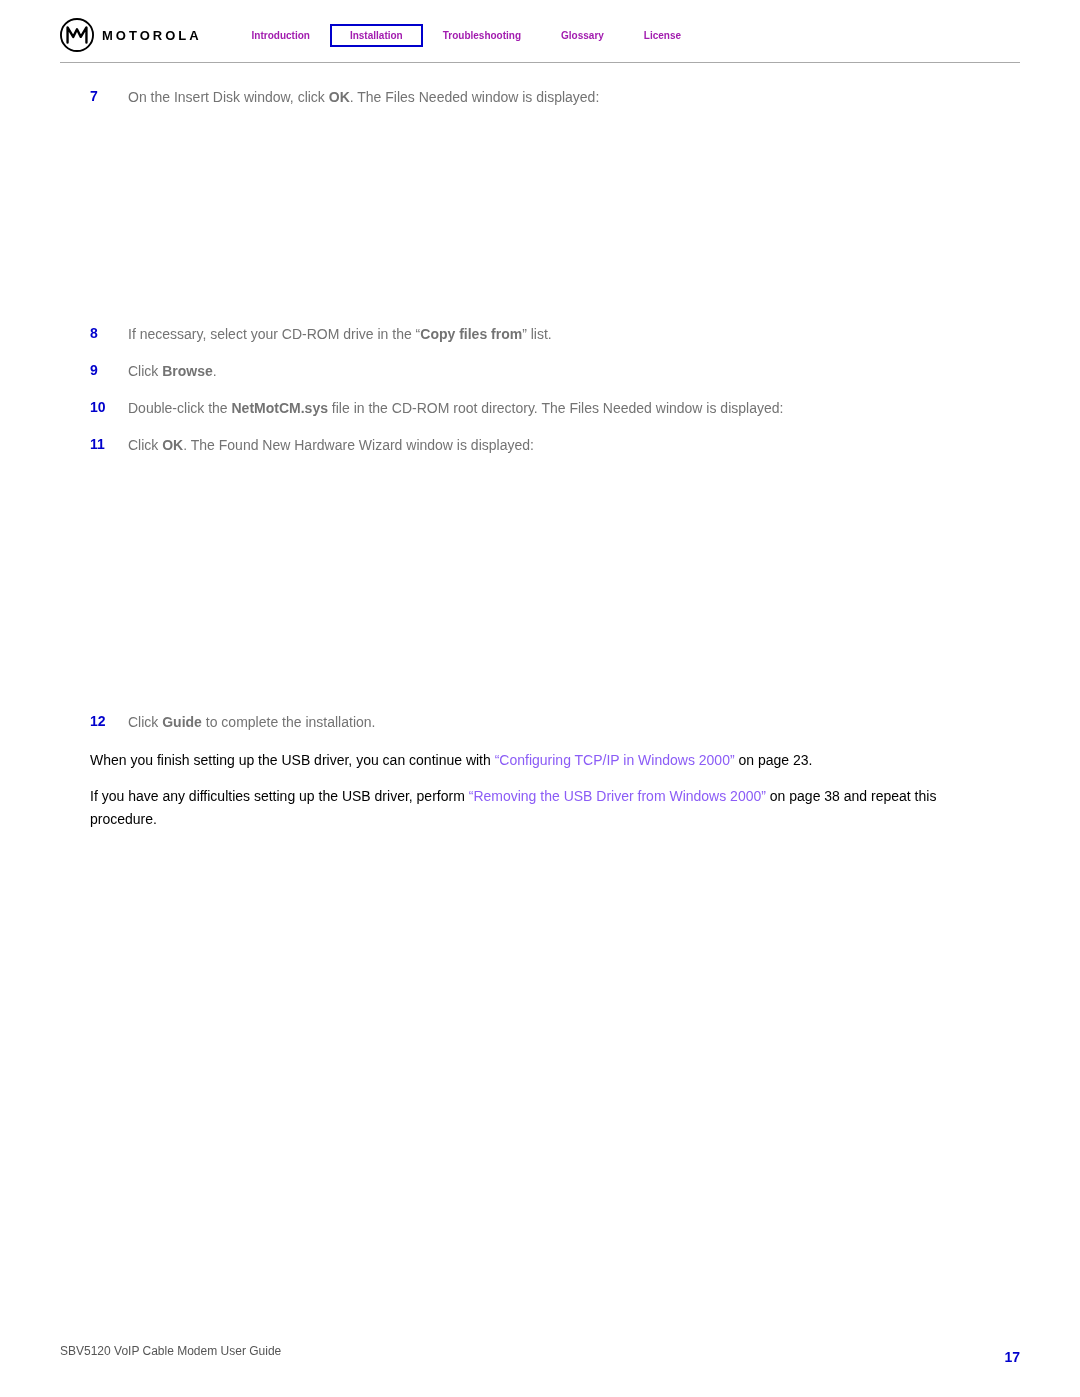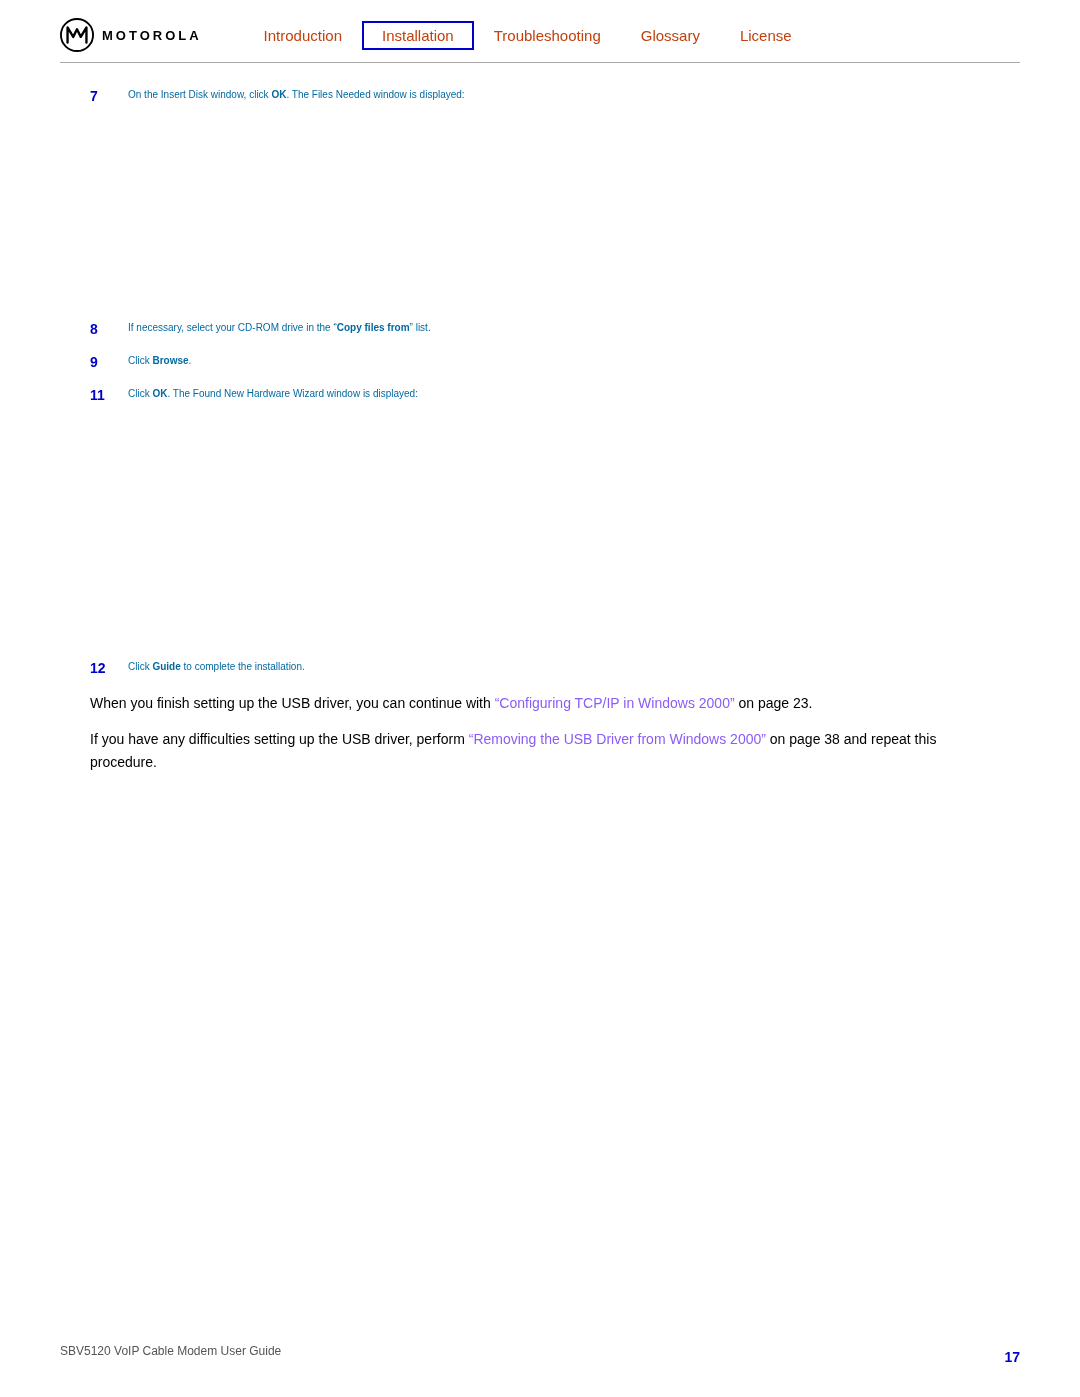--- a/index.html
+++ b/index.html
@@ -20,21 +20,21 @@
       background: #fff;
       padding: 0;
       position: relative;
     }
 
     
     .header {
       display: flex;
       align-items: center;
       padding: 18px 60px 0 60px;
-      gap: 12px;
+      gap: 0;
     }
 
     .logo-area {
       display: flex;
       align-items: center;
       margin-right: 30px;
     }
 
     .motorola-logo {
       display: flex;
@@ -52,23 +52,23 @@
 
     .nav-tabs {
       display: flex;
       align-items: center;
       flex: 1;
       gap: 0;
     }
 
     .nav-tab {
       padding: 6px 20px;
-      font-size: 15px;
-      font-weight: normal;
-      color: #c2410c;
+      font-size: 10px;
+      font-weight: bold;
+      color: #a21caf;
       text-decoration: none;
       cursor: pointer;
       border: none;
       background: none;
     }
 
     .nav-tab.active {
       border: 2px solid #0000cc;
       padding: 4px 18px;
       background: #ffffff;
@@ -93,22 +93,22 @@
 
     .step-num {
       font-weight: bold;
       color: #0000cc;
       min-width: 38px;
       font-size: 14px;
       padding-top: 1px;
     }
 
     .step-text {
-      font-size: 10px;
-      color: #0369a1;
+      font-size: 14px;
+      color: #737373;
       line-height: 1.5;
       flex: 1;
     }
 
     .step-text b, .step-text strong {
       font-weight: bold;
     }
 
     .image-placeholder {
       width: 100%;
@@ -208,20 +208,24 @@
     <div class="step-row">
       <span class="step-num">8</span>
       <span class="step-text">If necessary, select your CD-ROM drive in the “<b>Copy files from</b>” list.</span>
     </div>
 
     <div class="step-row">
       <span class="step-num">9</span>
       <span class="step-text">Click <b>Browse</b>.</span>
     </div>
 
+    <div class="step-row">
+      <span class="step-num">10</span>
+      <span class="step-text">Double-click the <b>NetMotCM.sys</b> file in the CD-ROM root directory. The Files Needed window is displayed:</span>
+    </div>
 
     <div class="step-row">
       <span class="step-num">11</span>
       <span class="step-text">Click <b>OK</b>. The Found New Hardware Wizard window is displayed:</span>
     </div>
 
     <div class="image-placeholder-lg"></div>
 
     <div class="step-row">
       <span class="step-num">12</span>

